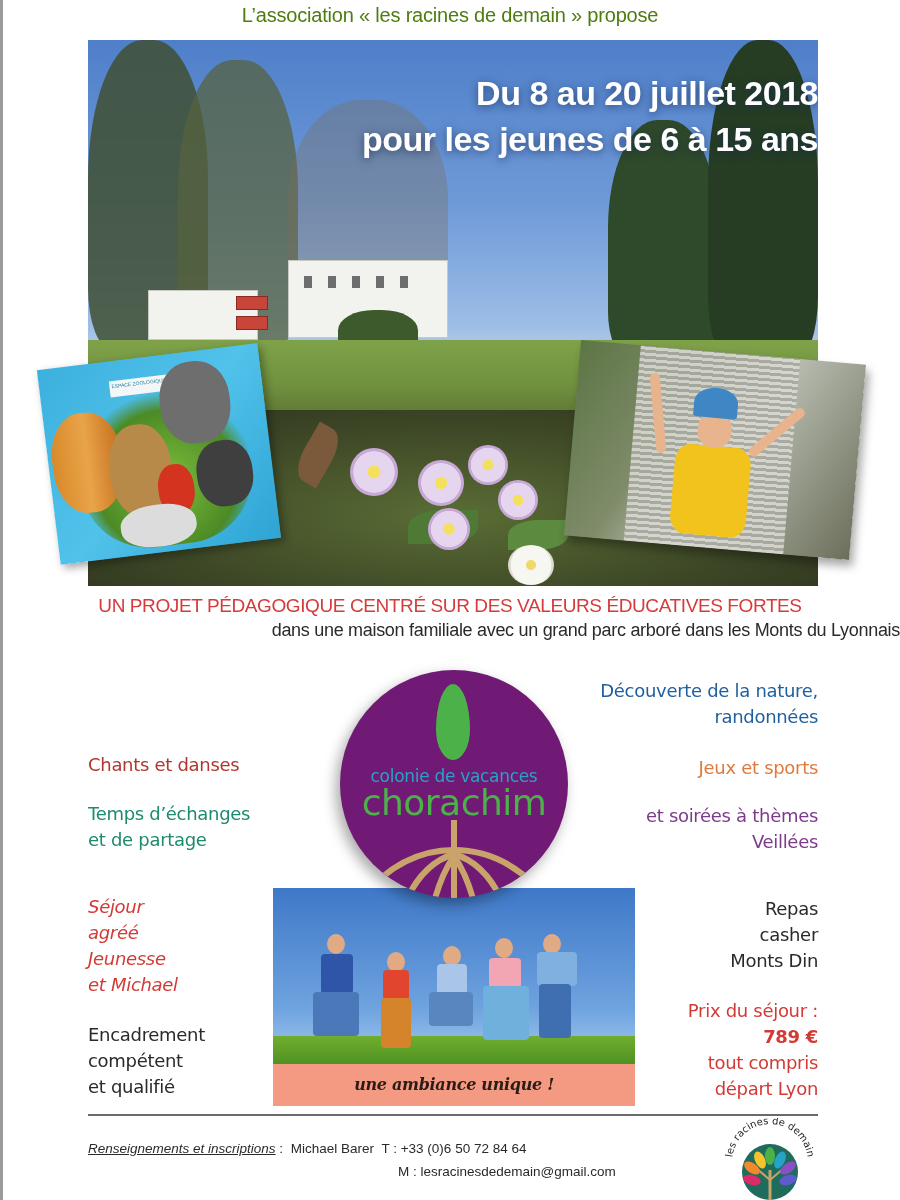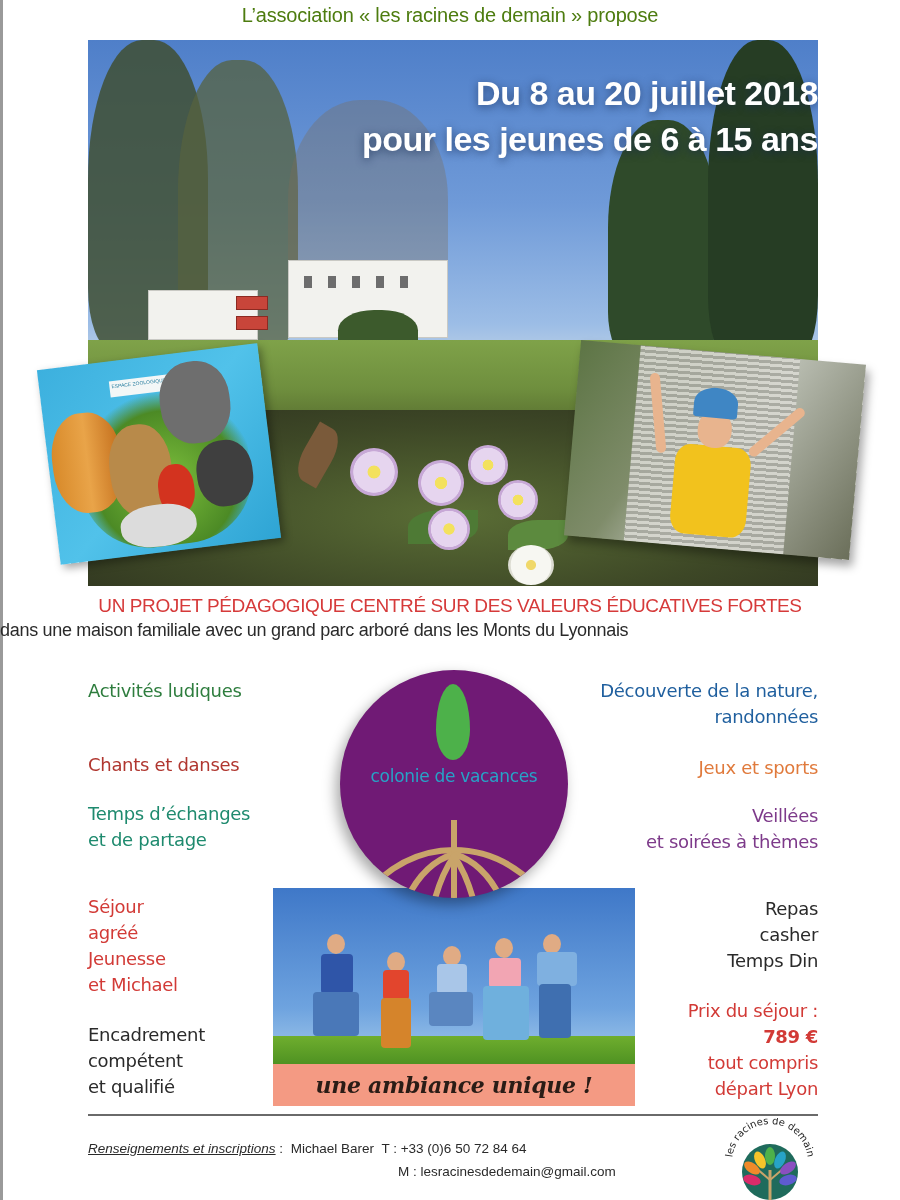--- a/index.html
+++ b/index.html
@@ -47,21 +47,21 @@
       background: repeating-linear-gradient(0deg, #d9d9d2 0 3px, #a9aaa2 3px 6px); opacity: 0.9; }
     .kid-helmet { position: absolute; left: 118px; top: 36px; width: 44px; height: 30px; border-radius: 50% 50% 10% 10%; background: #3f86c4; }
     .kid-face { position: absolute; left: 124px; top: 60px; width: 34px; height: 36px; border-radius: 45%; background: #e8b48e; }
     .kid-shirt { position: absolute; left: 104px; top: 94px; width: 76px; height: 90px; border-radius: 20%; background: #f2c21d; }
     .kid-arm-l { position: absolute; left: 78px; top: 26px; width: 10px; height: 80px; background: #e8b48e; transform: rotate(-10deg); border-radius: 5px; }
     .kid-arm-r { position: absolute; left: 198px; top: 40px; width: 10px; height: 70px; background: #e8b48e; transform: rotate(45deg); border-radius: 5px; }
 
     
     .project-title { position: absolute; top: 595px; left: 0; width: 900px; text-align: center;
       font-family: "Liberation Sans", sans-serif; color: #d63a3a; font-size: 19px; letter-spacing: -0.4px; }
-    .project-sub { position: absolute; top: 620px; left: 0; width: 900px; text-align: left;
+    .project-sub { position: absolute; top: 620px; left: 0; width: 900px; text-align: right;
       font-family: "Liberation Sans", sans-serif; color: #2a2a2a; font-size: 18px; letter-spacing: -0.3px; }
 
     .act { position: absolute; font-size: 18px; line-height: 26px; font-family: "DejaVu Sans", sans-serif; letter-spacing: -0.3px; }
     .act.right { text-align: right; }
 
     
     .logo-circle { position: absolute; left: 340px; top: 670px; width: 228px; height: 228px; border-radius: 50%;
       background: #701a75; box-shadow: -4px 6px 14px rgba(0,0,0,0.35); overflow: hidden; }
     .logo-leaf { position: absolute; left: 96px; top: 14px; width: 34px; height: 76px; background: #4db14a;
       border-radius: 50% 50% 50% 50% / 60% 60% 40% 40%; }
@@ -74,21 +74,21 @@
     
     .kids-photo { position: absolute; left: 273px; top: 888px; width: 362px; height: 218px; overflow: hidden;
       background: linear-gradient(180deg, #3f78c8 0%, #6ea3df 55%, #9fc6ea 78%); }
     .kids-grass { position: absolute; left: 0; top: 148px; width: 362px; height: 28px;
       background: linear-gradient(180deg, #6fae2e 0%, #4f9222 100%); }
     .kid { position: absolute; }
     .kid .head { position: absolute; width: 18px; height: 20px; border-radius: 50%; background: #e0ab84; }
     .kid .top { position: absolute; border-radius: 4px; }
     .kid .legs { position: absolute; border-radius: 4px; }
     .ambiance { position: absolute; left: 0; top: 176px; width: 362px; height: 42px; background: #f49a83;
-      text-align: center; font-family: "DejaVu Serif", serif; font-style: italic; font-weight: bold; font-size: 22px;
+      text-align: center; font-family: "DejaVu Serif", serif; font-style: italic; font-weight: bold; font-size: 16px;
       line-height: 42px; color: #2a1c16; letter-spacing: -0.3px; }
 
     .footer-rule { position: absolute; left: 88px; top: 1114px; width: 730px; height: 2px; background: #6a6a6a; }
     .contact { position: absolute; font-family: "Liberation Sans", sans-serif; font-size: 13.5px; color: #2a2a2a; }
     .contact .ital { font-style: italic; text-decoration: underline; }
 
     .org-logo { position: absolute; left: 722px; top: 1118px; width: 96px; height: 82px; }
   </style>
 </head>
 <body>
@@ -151,40 +151,39 @@
   <div class="kid-arm-r"></div>
   <div class="kid-shirt"></div>
   <div class="kid-face"></div>
   <div class="kid-helmet"></div>
 </div>
 
 <div class="project-title">UN PROJET PÉDAGOGIQUE CENTRÉ SUR DES VALEURS ÉDUCATIVES FORTES</div>
 <div class="project-sub">dans une maison familiale avec un grand parc arboré dans les Monts du Lyonnais</div>
 
 <div class="act" style="left:88px;top:678px;color:#2e7d3e;">
-  <div>Activités ludiques</div>
 </div>
 <div class="act" style="left:88px;top:752px;color:#b0362f;">
   <div>Chants et danses</div>
 </div>
 <div class="act" style="left:88px;top:801px;color:#1e8a6e;">
   <div>Temps d’échanges</div>
   <div>et de partage</div>
 </div>
 
 <div class="act right" style="right:82px;top:678px;color:#1f5f9e;">
   <div>Découverte de la nature,</div>
   <div>randonnées</div>
 </div>
 <div class="act right" style="right:82px;top:755px;color:#e07a3c;">
   <div>Jeux et sports</div>
 </div>
 <div class="act right" style="right:82px;top:803px;color:#7d3a8a;">
+  <div>et soirées à thèmes</div>
   <div>Veillées</div>
-  <div>et soirées à thèmes</div>
 </div>
 
 <div class="kids-photo">
   <div class="kids-grass"></div>
   <div class="kid" style="left:30px;top:20px;">
     <div class="head" style="left:24px;top:26px;"></div>
     <div class="top" style="left:18px;top:46px;width:32px;height:40px;background:#2f55a8;"></div>
     <div class="legs" style="left:10px;top:84px;width:46px;height:44px;background:#4a78b8;"></div>
   </div>
   <div class="kid" style="left:100px;top:40px;">
@@ -206,50 +205,51 @@
     <div class="head" style="left:20px;top:16px;"></div>
     <div class="top" style="left:14px;top:34px;width:40px;height:34px;background:#7fb0e0;"></div>
     <div class="legs" style="left:16px;top:66px;width:32px;height:54px;background:#3f6fb0;"></div>
   </div>
   <div class="ambiance">une ambiance unique !</div>
 </div>
 
 <div class="logo-circle">
   <div class="logo-leaf"></div>
   <div class="logo-top">colonie de vacances</div>
+  <div class="logo-name">chorachim</div>
   <svg class="logo-roots" viewBox="0 0 228 90">
     <g fill="none" stroke="#c9a46a" stroke-width="6" stroke-linecap="round">
       <line x1="114" y1="0" x2="114" y2="90"></line>
       <path d="M114 30 Q60 30 20 80"></path>
       <path d="M114 30 Q168 30 208 80"></path>
       <path d="M114 34 Q80 44 62 90"></path>
       <path d="M114 34 Q148 44 166 90"></path>
       <path d="M114 36 Q100 56 92 90"></path>
       <path d="M114 36 Q128 56 136 90"></path>
     </g>
   </svg>
 </div>
 
-<div class="act" style="left:88px;top:894px;color:#d23a36;">
+<div class="act" style="left:88px;top:894px;color:#d23a36;font-style:italic;">
   <div>Séjour</div>
   <div>agréé</div>
   <div>Jeunesse</div>
   <div>et Michael</div>
 </div>
 
 <div class="act" style="left:88px;top:1022px;color:#2a2a2a;">
   <div>Encadrement</div>
   <div>compétent</div>
   <div>et qualifié</div>
 </div>
 
 <div class="act right" style="right:82px;top:896px;color:#2a2a2a;">
   <div>Repas</div>
   <div>casher</div>
-  <div>Temps Din</div>
+  <div>Monts Din</div>
 </div>
 
 <div class="act right" style="right:82px;top:998px;color:#d23a36;margin-left:47px;">
   <div>Prix du séjour :</div>
   <div style="font-weight:bold;">789 €</div>
   <div>tout compris</div>
   <div>départ Lyon</div>
 </div>
 
 <div class="footer-rule"></div>

